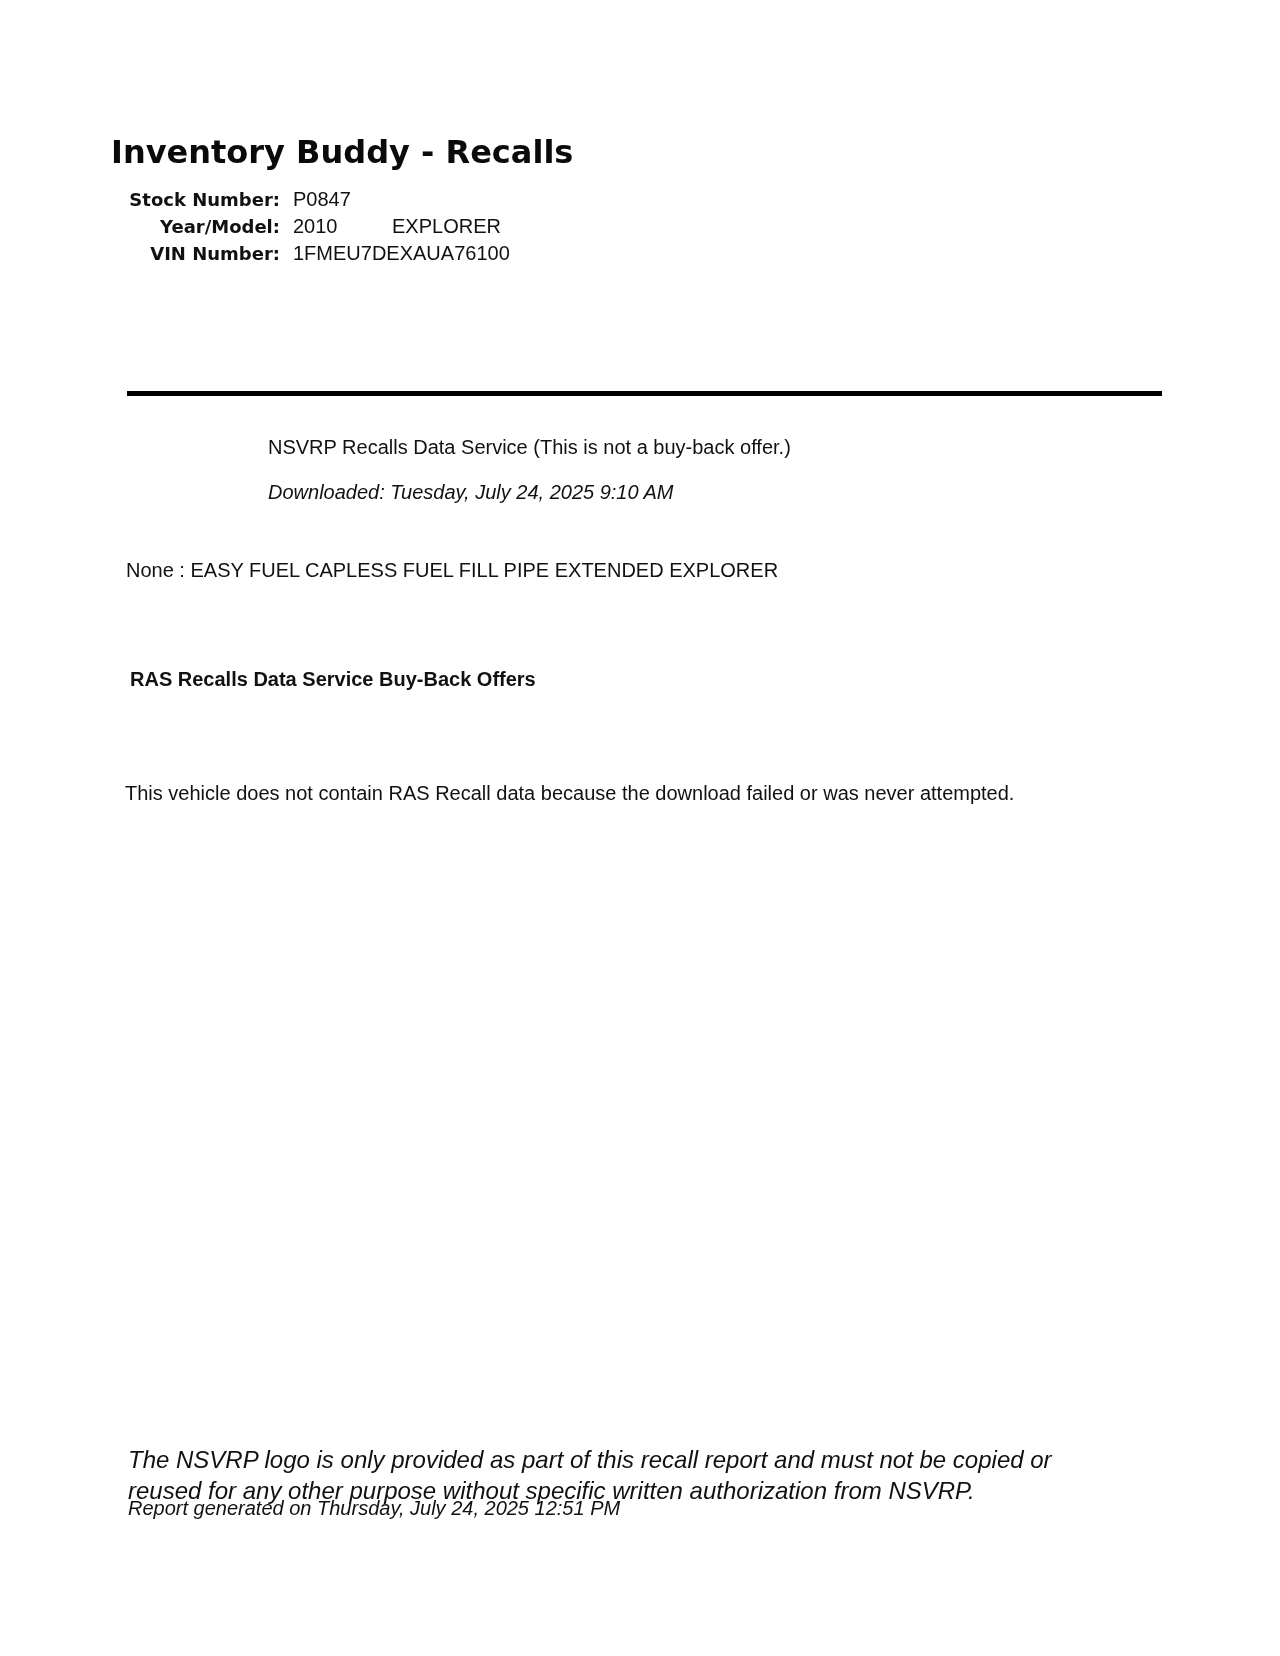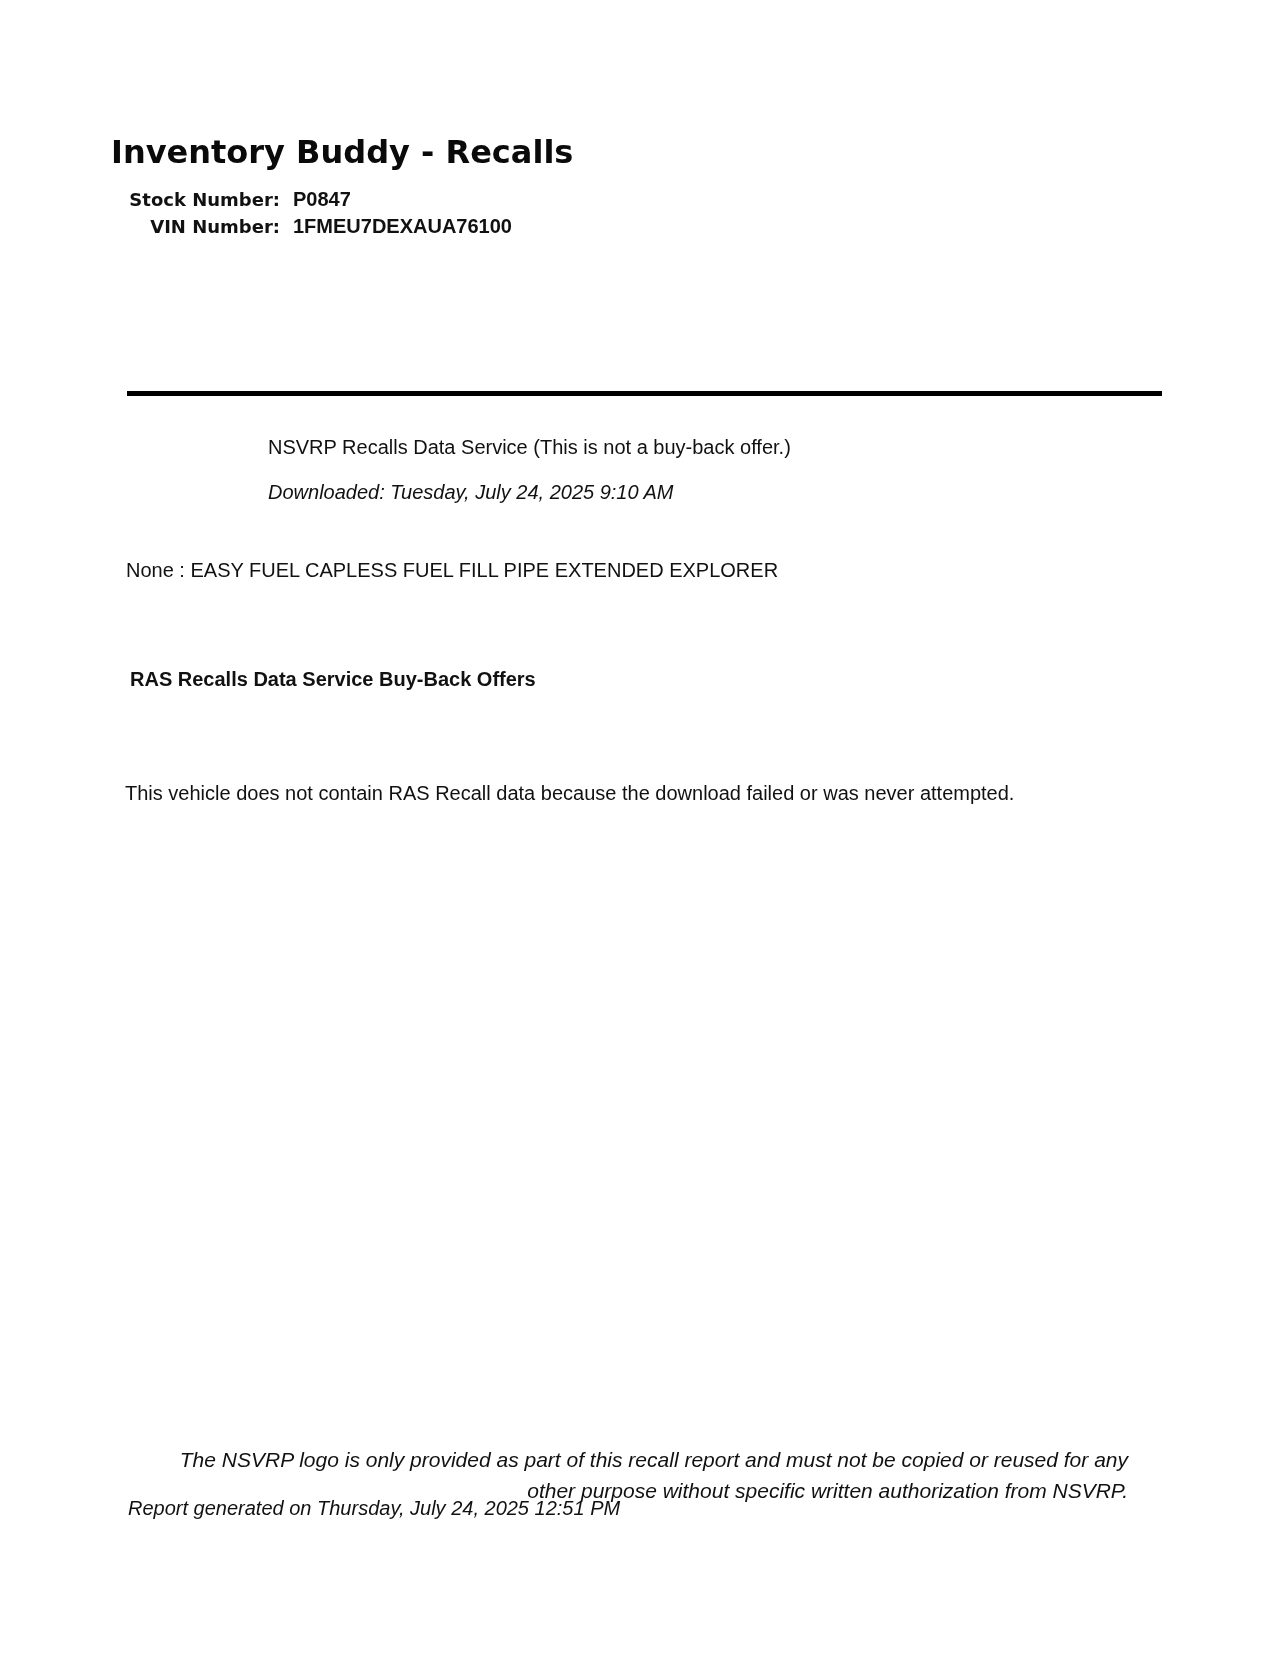--- a/index.html
+++ b/index.html
@@ -36,21 +36,20 @@
   .info-label {
     width: 168px;
     text-align: right;
     font-weight: bold;
     font-family: "DejaVu Sans", "Liberation Sans", sans-serif;
     font-size: 18px;
   }
   .info-value {
     margin-left: 13px;
     font-size: 20px;
-    font-weight: bold;
   }
   .info-value .v1 {
     display: inline-block;
     min-width: 99px;
   }
   .divider-rule {
     position: absolute;
     left: 127px;
     top: 391px;
     width: 1035px;
@@ -89,42 +88,47 @@
     left: 125px;
     top: 782px;
     font-size: 20px;
   }
   .footer-disclaimer {
     position: absolute;
     left: 128px;
     top: 1444px;
     width: 1000px;
     font-style: italic;
-    font-size: 21px;
+    font-size: 24px;
     line-height: 31px;
-    text-align: right;
   }
   .report-generated {
     position: absolute;
     left: 128px;
     top: 1497px;
     font-style: italic;
     font-size: 20px;
   }
 </style>
 </head>
 <body>
 
 <h1 class="page-title">Inventory Buddy - Recalls</h1>
 
 <div class="info-block">
   <div class="info-row">
     <span class="info-label">Stock Number:</span>
     <span class="info-value">
       <span class="v1">P0847</span><span class="v2"></span>
+    </span>
+  </div>
+  <div class="info-row">
+    <span class="info-label">Year/Model:</span>
+    <span class="info-value">
+      <span class="v1">2010</span><span class="v2">EXPLORER</span>
     </span>
   </div>
   <div class="info-row">
     <span class="info-label">VIN Number:</span>
     <span class="info-value">
       <span class="v1">1FMEU7DEXAUA76100</span><span class="v2"></span>
     </span>
   </div>
 </div>
 

